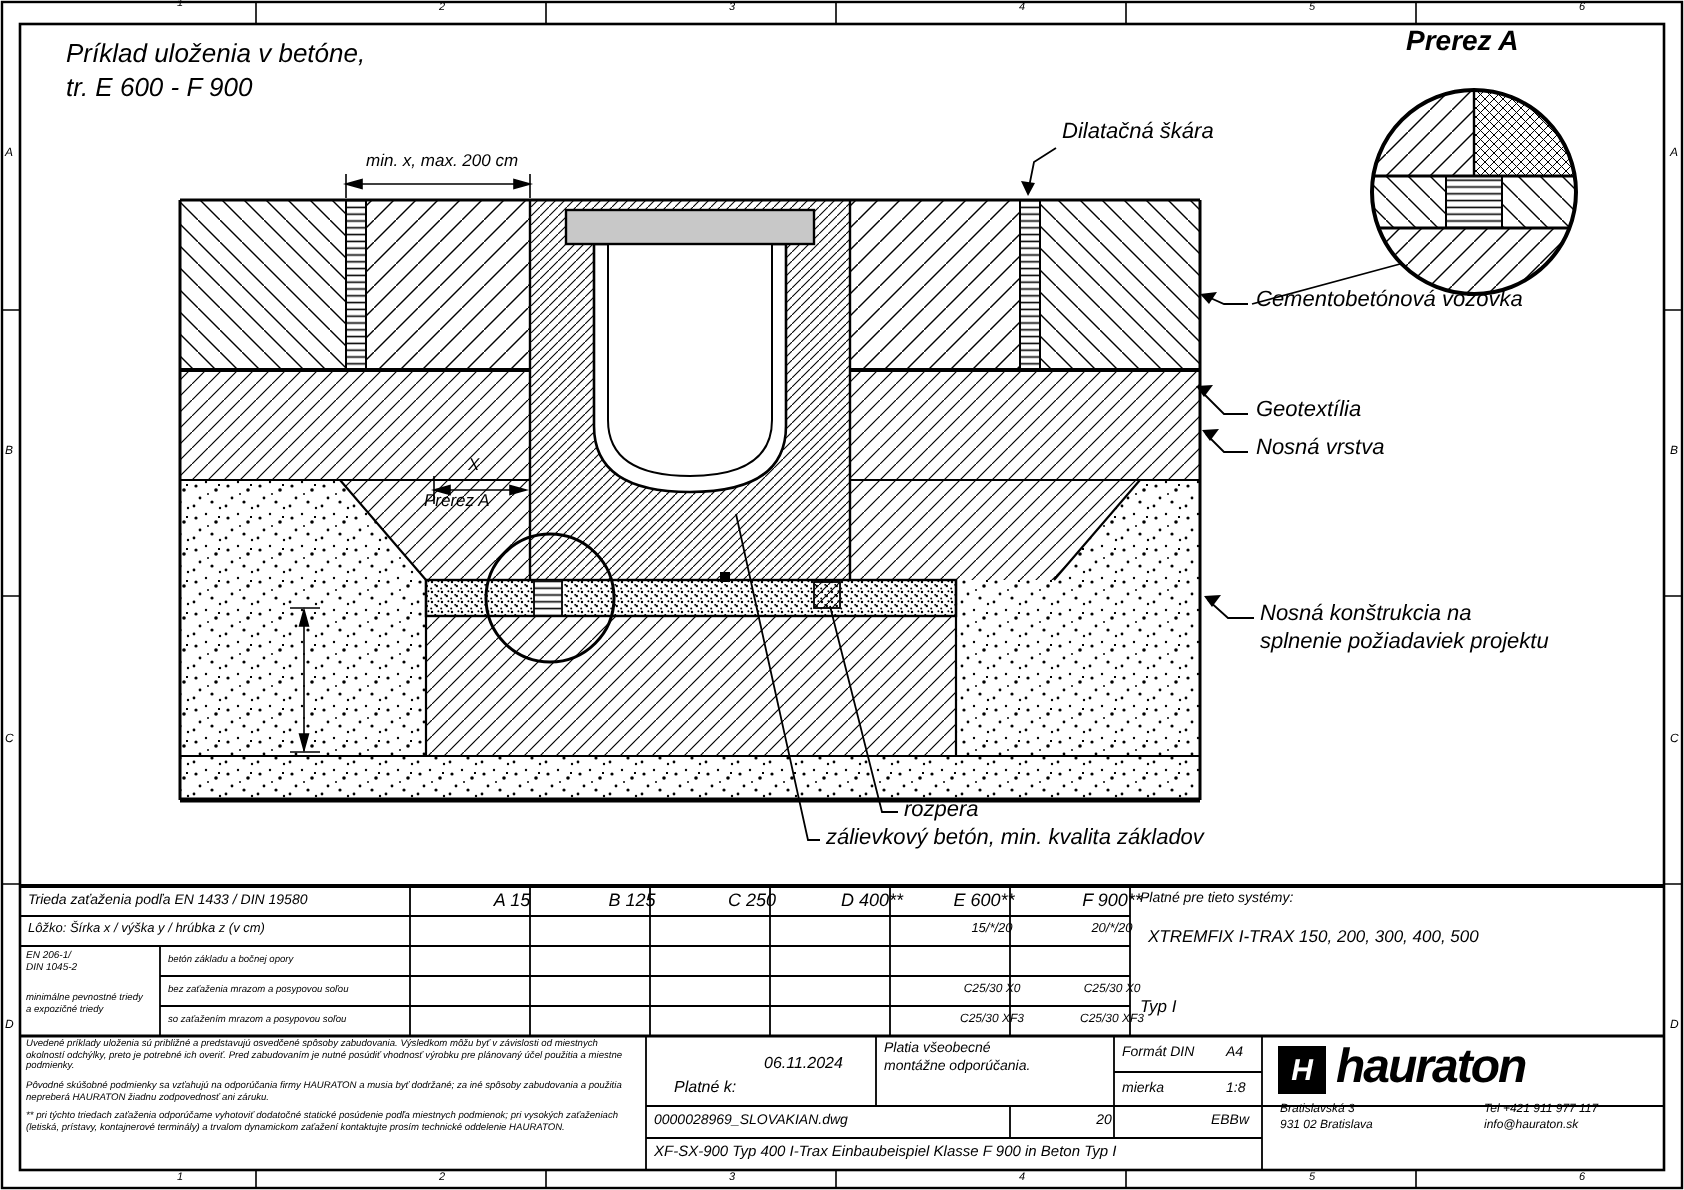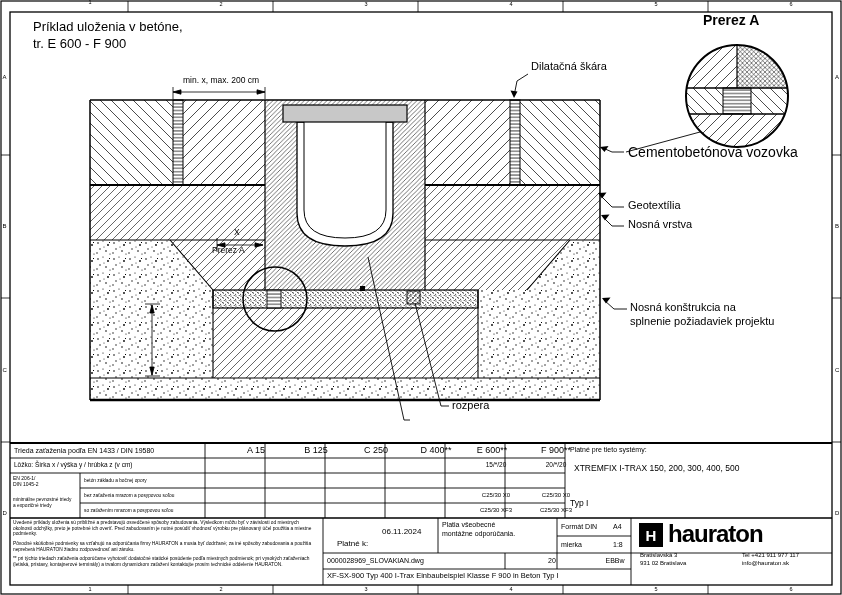--- a/index.html
+++ b/index.html
@@ -1,17 +1,17 @@
 <!DOCTYPE html>
 <html><head>
 <meta charset="utf-8">
 <style>
   html,body{margin:0;padding:0;background:#fff;}
   #sheet{position:relative;width:842px;height:595px;background:#fff;overflow:hidden;
-         font-family:"Liberation Sans",sans-serif;color:#000;}
+         font-family:"Liberation Sans",sans-serif;color:#000;font-style:italic;}
   svg{position:absolute;left:0;top:0;}
   .t{position:absolute;white-space:nowrap;line-height:1.05;}
   .c{text-align:center;margin-left:21px;}
   .b{font-weight:bold;}
   .wrap{white-space:normal;}
   .logoBox{position:absolute;background:#000;display:flex;align-items:center;justify-content:center;
            color:#fff;font-weight:bold;}
 </style>
 </head>
 <body>
@@ -207,26 +207,27 @@
 <div class="t" style="left:835px;top:510px;font-size:6px">D</div>
 
 <div class="t" style="left:33px;top:20px;font-size:13px">Príklad uloženia v betóne,</div>
 <div class="t" style="left:33px;top:37px;font-size:13px">tr. E 600 - F 900</div>
 <div class="t b" style="left:703px;top:13px;font-size:14px">Prerez A</div>
 
 <div class="t" style="left:183px;top:76px;font-size:8.5px">min. x, max. 200 cm</div>
 <div class="t" style="left:234px;top:228px;font-size:8.5px">X</div>
 <div class="t" style="left:212px;top:246px;font-size:8.5px">Prerez A</div>
 <div class="t" style="left:531px;top:61px;font-size:11px">Dilatačná škára</div>
-<div class="t" style="left:628px;top:145px;font-size:14px">Cementobetónová vozovka</div>
+<div class="t" style="left:628px;top:145px;font-size:11px">Cementobetónová vozovka</div>
 <div class="t" style="left:628px;top:200px;font-size:11px">Geotextília</div>
 <div class="t" style="left:628px;top:219px;font-size:11px">Nosná vrstva</div>
 <div class="t" style="left:630px;top:302px;font-size:11px">Nosná konštrukcia na</div>
 <div class="t" style="left:630px;top:316px;font-size:11px">splnenie požiadaviek projektu</div>
 <div class="t" style="left:452px;top:400px;font-size:11px">rozpera</div>
+<div class="t" style="left:413px;top:414px;font-size:11px">zálievkový betón, min. kvalita základov</div>
 
 <div class="t" style="left:14px;top:447px;font-size:7px">Trieda zaťaženia podľa EN 1433 / DIN 19580</div>
 <div class="t c" style="left:205px;top:446px;width:60px;font-size:9px">A 15</div>
 <div class="t c" style="left:265px;top:446px;width:60px;font-size:9px">B 125</div>
 <div class="t c" style="left:325px;top:446px;width:60px;font-size:9px">C 250</div>
 <div class="t c" style="left:385px;top:446px;width:60px;font-size:9px">D 400**</div>
 <div class="t c" style="left:445px;top:446px;width:52px;font-size:9px">E 600**</div>
 <div class="t c" style="left:505px;top:446px;width:60px;font-size:9px">F 900**</div>
 <div class="t" style="left:14px;top:462px;font-size:6.5px">Lôžko: Šírka x / výška y / hrúbka z (v cm)</div>
 <div class="t c" style="left:205px;top:462px;width:60px;font-size:6.5px"></div>

